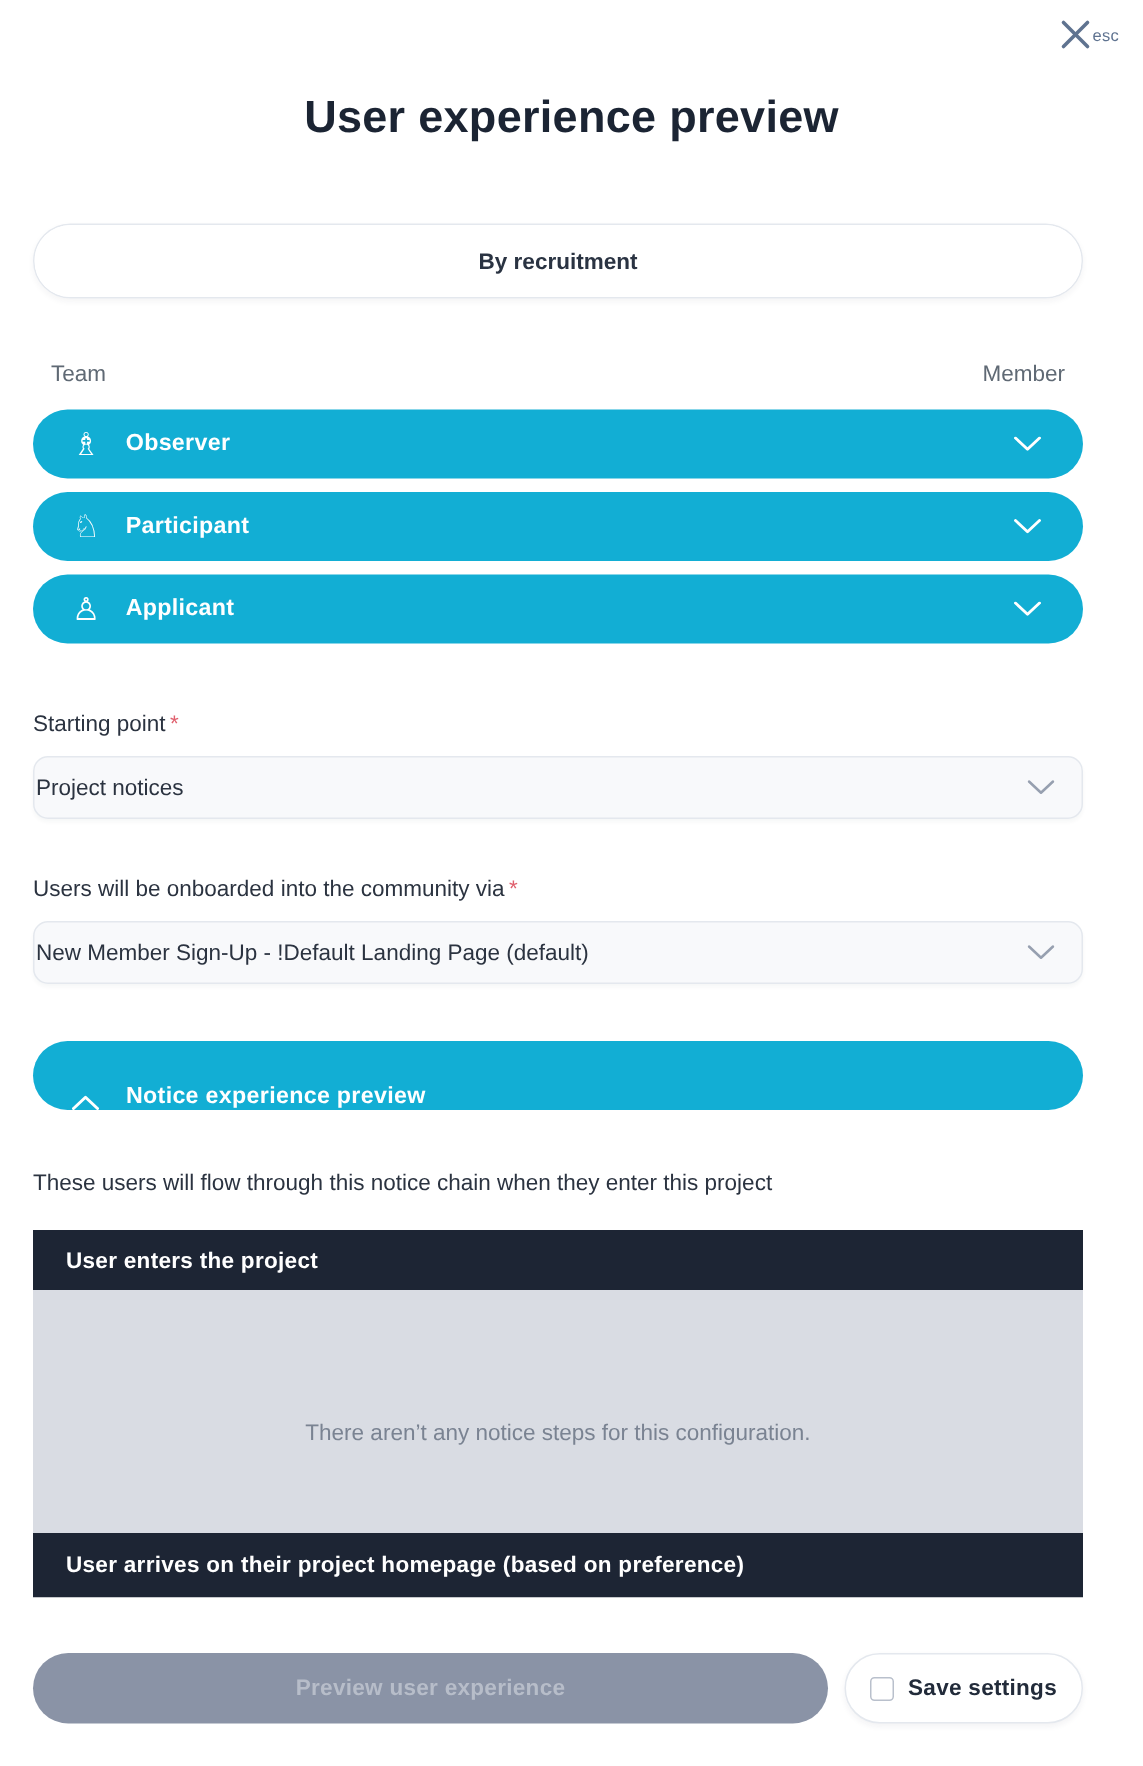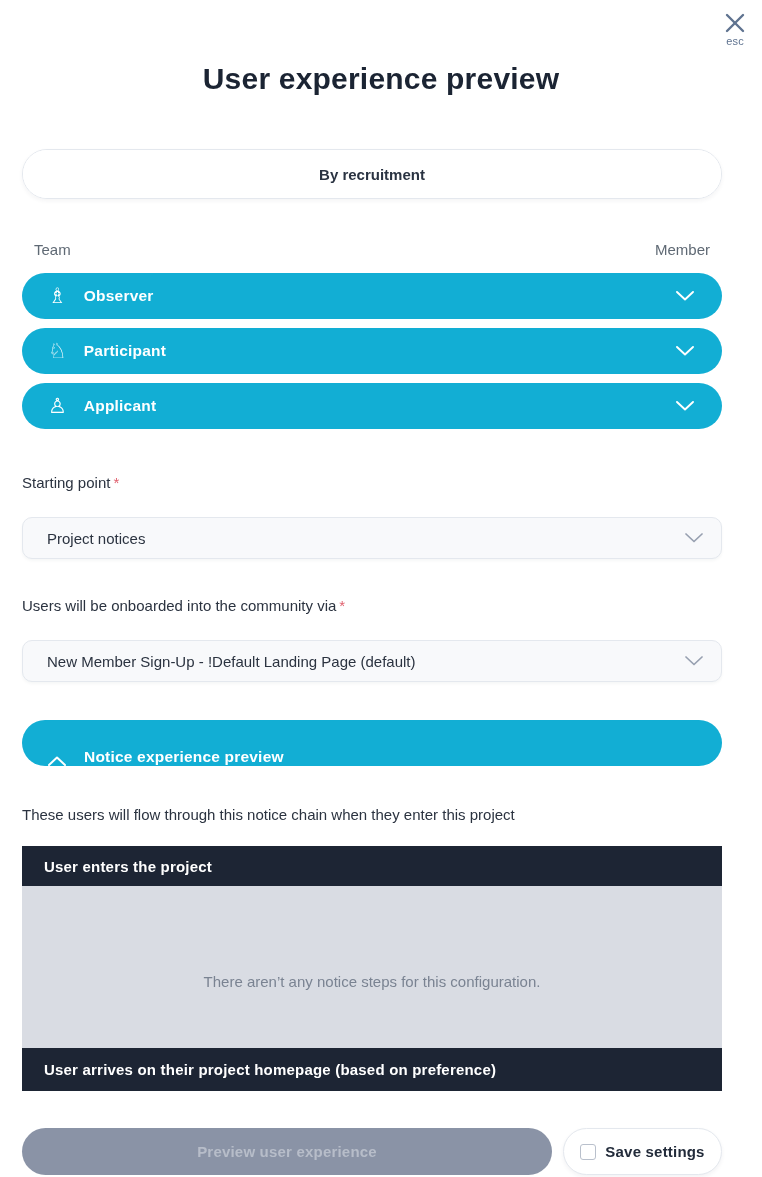--- a/index.html
+++ b/index.html
@@ -17,21 +17,21 @@
     --disabled-text:#b7bdc9;
     --req:#e0606e;
     --close:#5f7390;
   }
   *{box-sizing:border-box;margin:0;padding:0;}
   html,body{background:#fff;}
   body{font-family:"Liberation Sans",sans-serif;color:var(--title);}
   .modal{position:relative;width:762px;height:1177px;background:#fff;overflow:hidden;}
 
   
-  .close{position:absolute;top:12px;right:16px;display:flex;flex-direction:column;align-items:center;cursor:pointer;color:var(--close);}
+  .close{position:absolute;top:12px;right:16px;display:flex;flex-direction:row;align-items:center;cursor:pointer;color:var(--close);}
   .close .esc{font-size:11px;margin-top:1px;letter-spacing:.2px;}
 
   
   .page-title{margin-top:62px;text-align:center;font-size:30px;font-weight:600;letter-spacing:.2px;color:var(--title);}
 
   .content{padding:0 40px 0 22px;}
 
   
   .tabs{margin-top:53px;height:50px;display:flex;border:1px solid var(--border);border-radius:25px;overflow:hidden;box-shadow:0 2px 4px rgba(30,40,60,.05);}
   .tab{flex:1;display:flex;align-items:center;justify-content:center;font-size:15px;font-weight:600;cursor:pointer;}
@@ -47,21 +47,21 @@
   .rows{margin-top:14px;}
   .chess{font-family:"DejaVu Sans",sans-serif;font-size:21px;line-height:1;color:#fff;}
   .row-label{font-size:15.5px;font-weight:700;margin-left:17px;letter-spacing:.2px;}
   .row-chevron{position:absolute;right:28px;top:50%;transform:translateY(-50%);color:#fff;display:flex;}
 
   
   .field-label{font-size:15px;color:#2b3340;}
   .fl-1{margin-top:45px;}
   .fl-2{margin-top:38px;}
   .req{color:var(--req);margin-left:3px;}
-  .select{margin-top:26px;height:42px;background:var(--select-bg);border:1px solid var(--border);border-radius:10px;display:flex;align-items:center;justify-content:space-between;padding:0 18px 0 24px;font-size:15px;color:#2b3340;cursor:pointer;box-shadow:0 2px 3px rgba(30,40,60,.04);}
+  .select{margin-top:13px;height:42px;background:var(--select-bg);border:1px solid var(--border);border-radius:10px;display:flex;align-items:center;justify-content:space-between;padding:0 18px 0 1px;font-size:15px;color:#2b3340;cursor:pointer;box-shadow:0 2px 3px rgba(30,40,60,.04);}
   .select .sel-chevron{color:#97a0b0;display:flex;}
 
   
   .notice-toggle{margin-top:38px;height:46px;background:var(--accent);border-radius:23px;display:flex;align-items:flex-end;padding:0 26px;color:#fff;cursor:pointer;}
   .notice-toggle .toggle-chevron{display:flex;color:#fff;}
   .notice-toggle .row-label{margin-left:18px;}
 
   
   .flow-desc{margin-top:40px;font-size:15px;color:#2b3340;}
 

